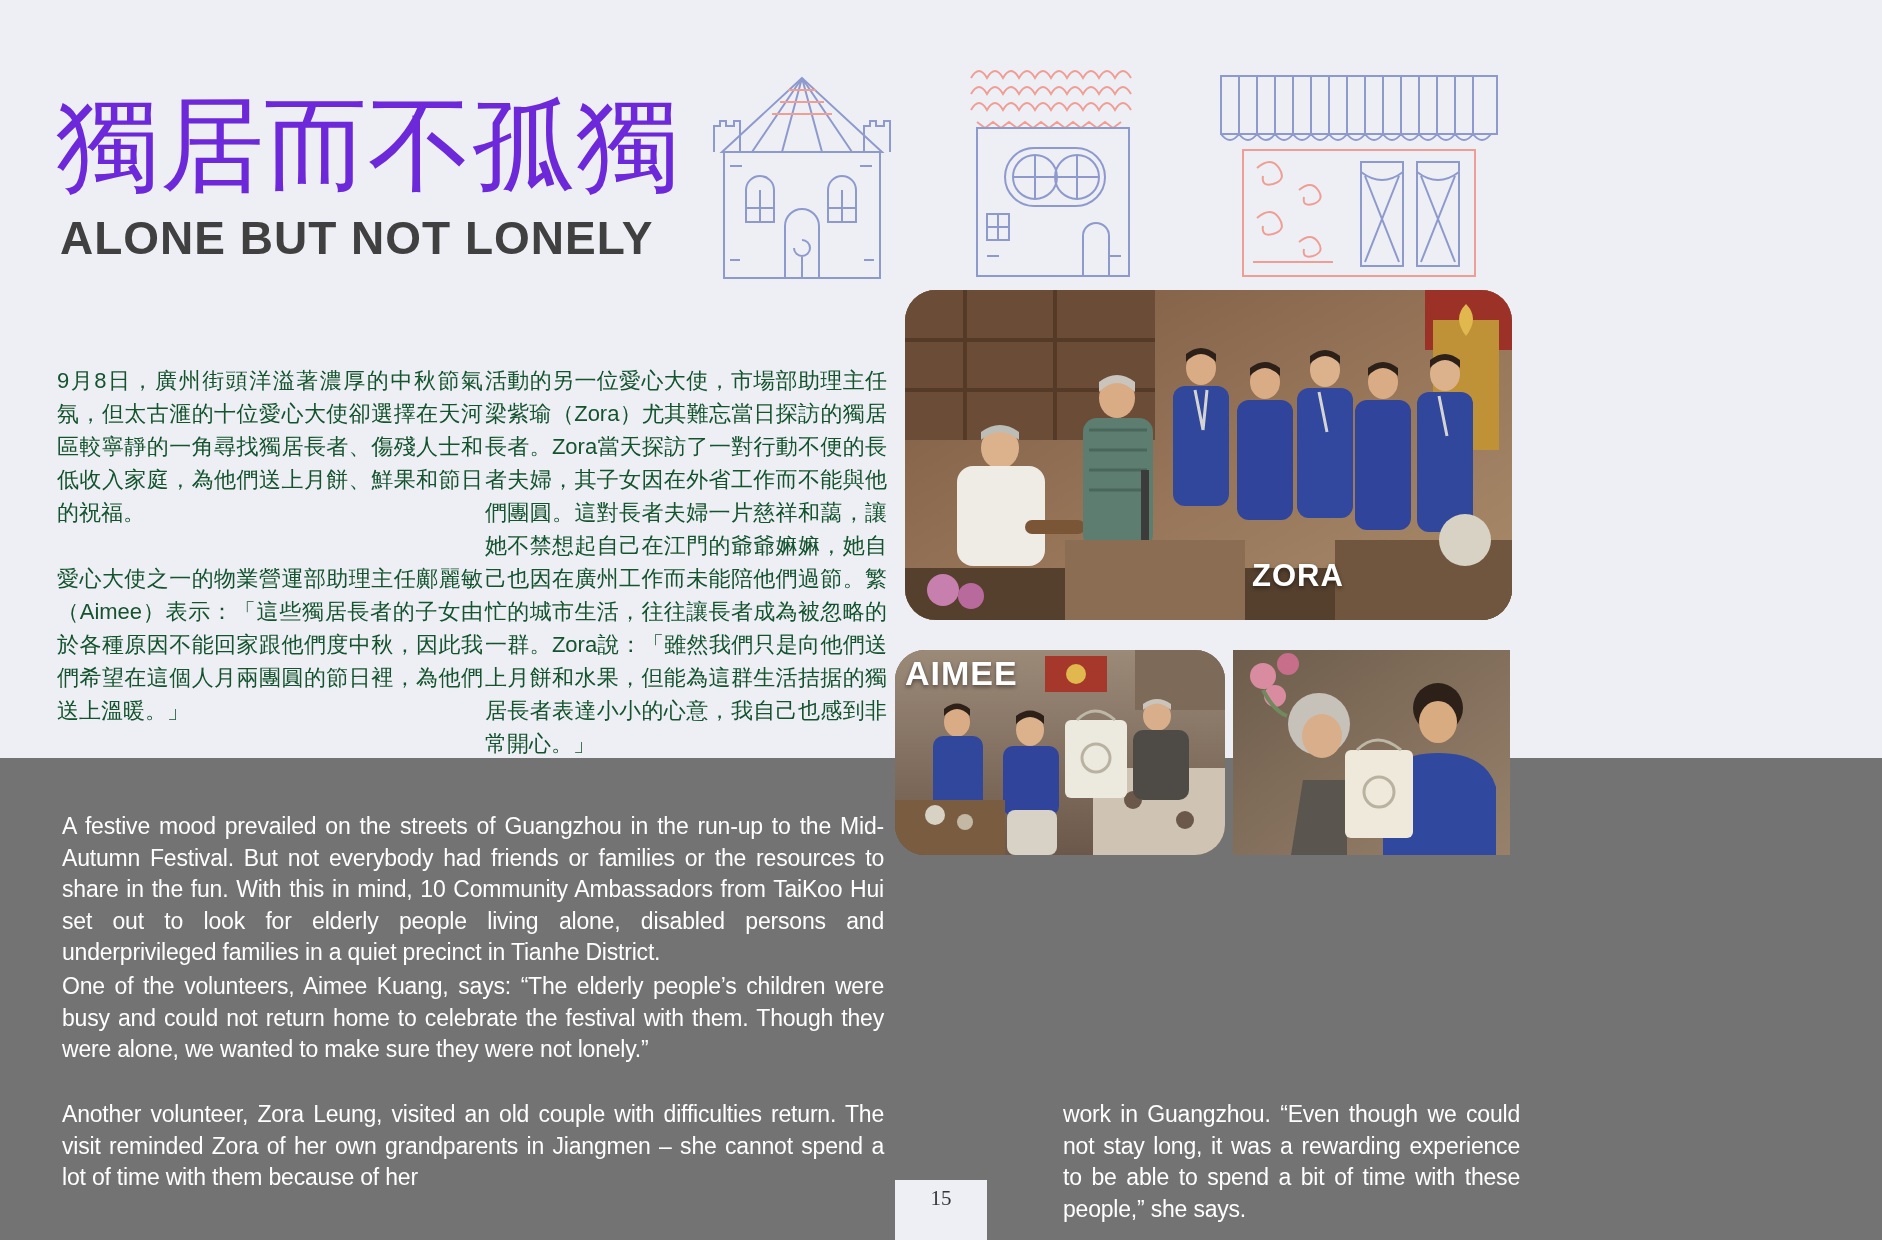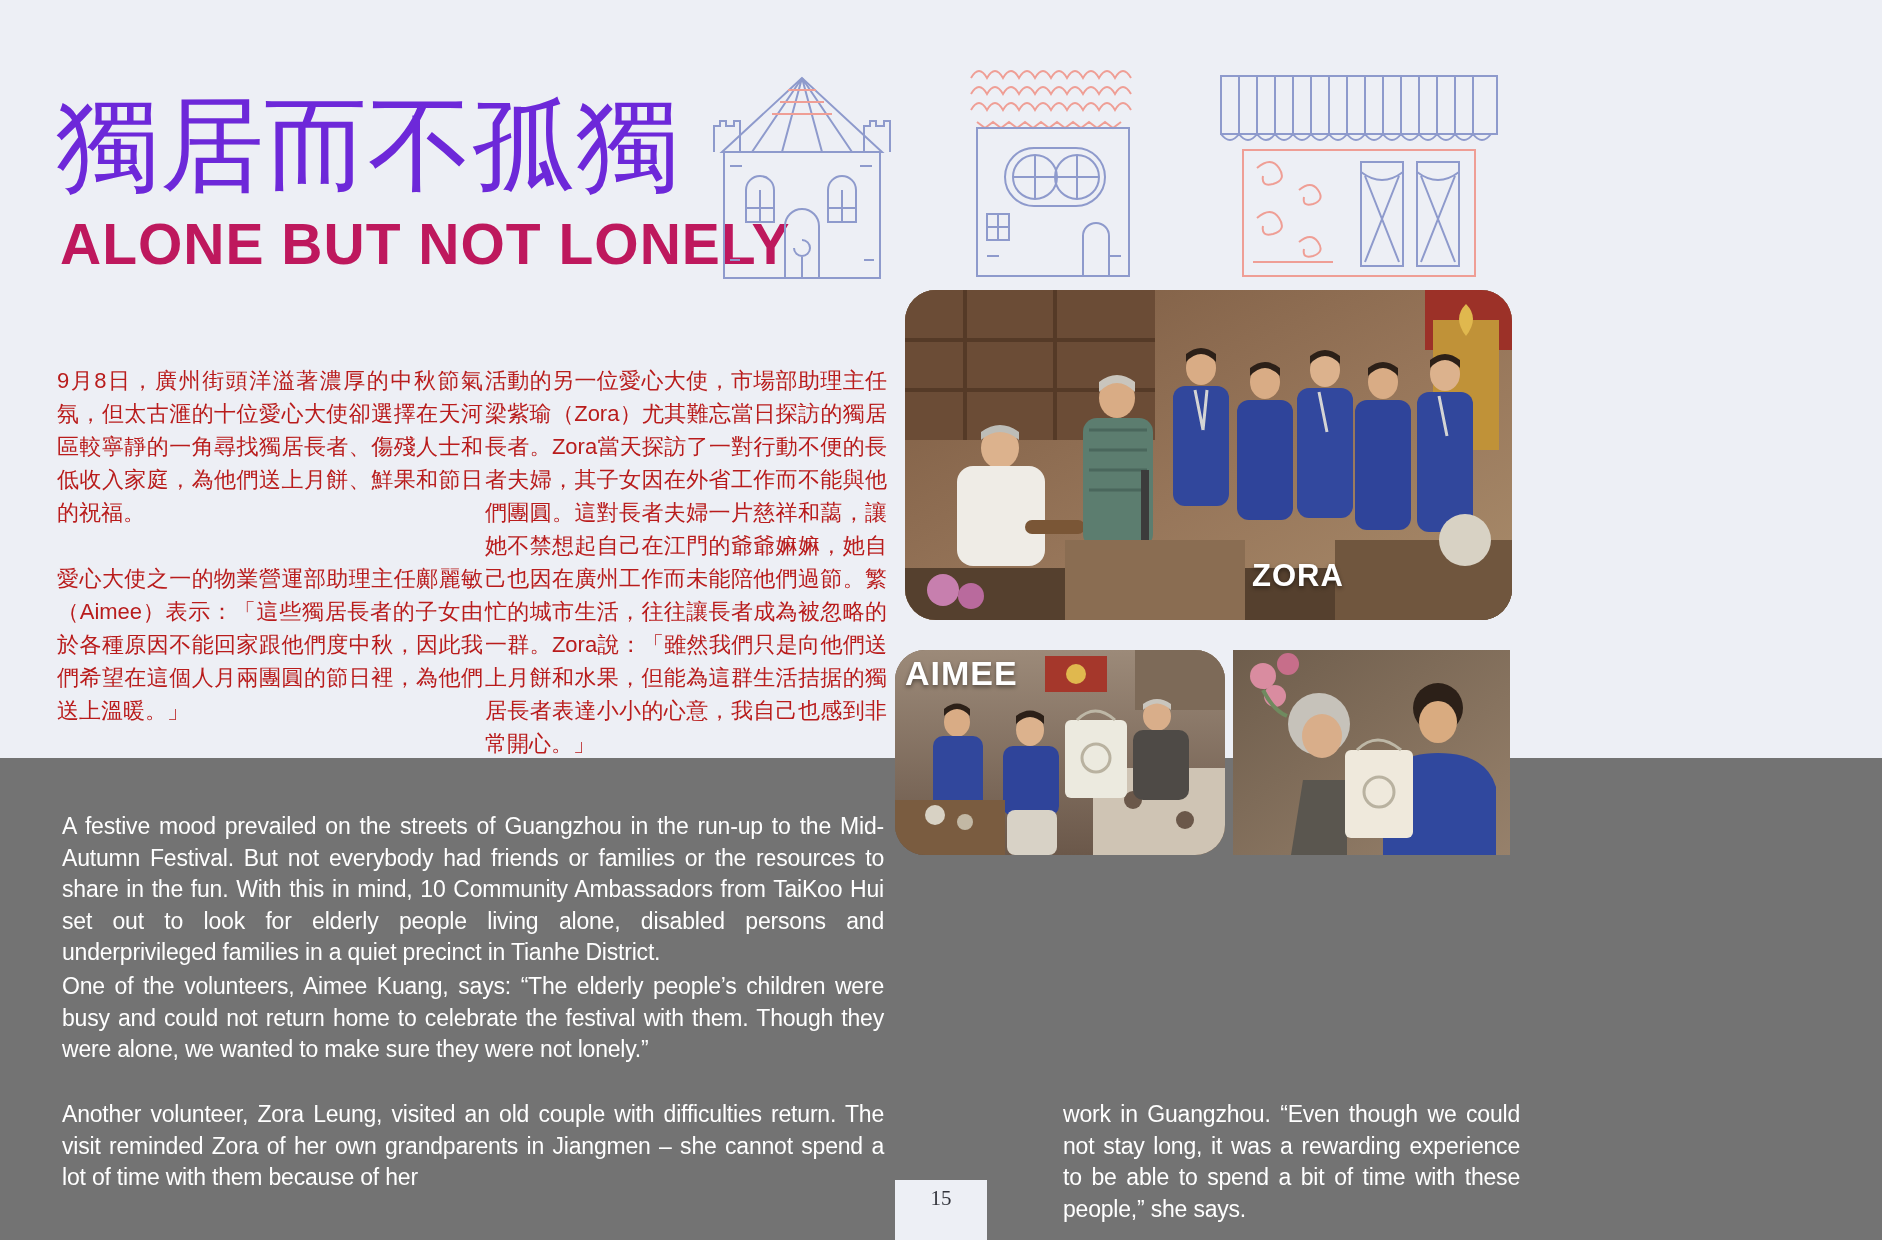--- a/index.html
+++ b/index.html
@@ -7,31 +7,31 @@
   .page{position:relative;width:1882px;height:1240px;background:#edeff5;overflow:hidden;margin:0 auto;}
 
   
   .kicker{position:absolute;left:57px;top:30px;display:flex;align-items:center;gap:12px;color:#2e3b8d;font-weight:bold;}
   .kicker .zh{font-size:23px;letter-spacing:7px;}
   .kicker .sep{font-size:24px;font-weight:bold;transform:translateY(-1px);}
   .kicker .en{font-size:24px;letter-spacing:1.5px;}
 
   
   .title-zh{position:absolute;left:56px;top:88px;font-size:104px;line-height:1.1;font-weight:400;color:#6d28d9;letter-spacing:0px;}
-  .title-en{position:absolute;left:60px;top:211px;font-size:57px;font-weight:800;color:#be185d;letter-spacing:1px;white-space:nowrap;}
+  .title-en{position:absolute;left:60px;top:211px;font-size:46px;font-weight:800;color:#404040;letter-spacing:1px;white-space:nowrap;}
 
   
   .house{position:absolute;}
   .house svg{display:block;}
   .h1{left:700px;top:70px;}
   .h2{left:943px;top:56px;}
   .h3{left:1213px;top:58px;}
 
   
-  .zh-col{position:absolute;color:#b91c1c;font-size:22px;line-height:33px;text-align:justify;}
+  .zh-col{position:absolute;color:#14532d;font-size:22px;line-height:33px;text-align:justify;}
   .zh-col p{margin:0 0 33px 0;}
   .zh-col1{left:57px;top:364px;width:426px;}
   .zh-col2{left:485px;top:364px;width:402px;}
 
   
   .photo{position:absolute;overflow:hidden;background:#6e573f;}
   .photo-zora{left:905px;top:290px;width:607px;height:330px;border-radius:31px;}
   .photo-aimee1{left:895px;top:650px;width:330px;height:205px;border-radius:30px;}
   .photo-aimee2{left:1233px;top:650px;width:277px;height:205px;}
   .photo-label{position:absolute;color:#ffffff;font-weight:800;letter-spacing:1px;text-shadow:0 2px 4px rgba(0,0,0,.45);}

